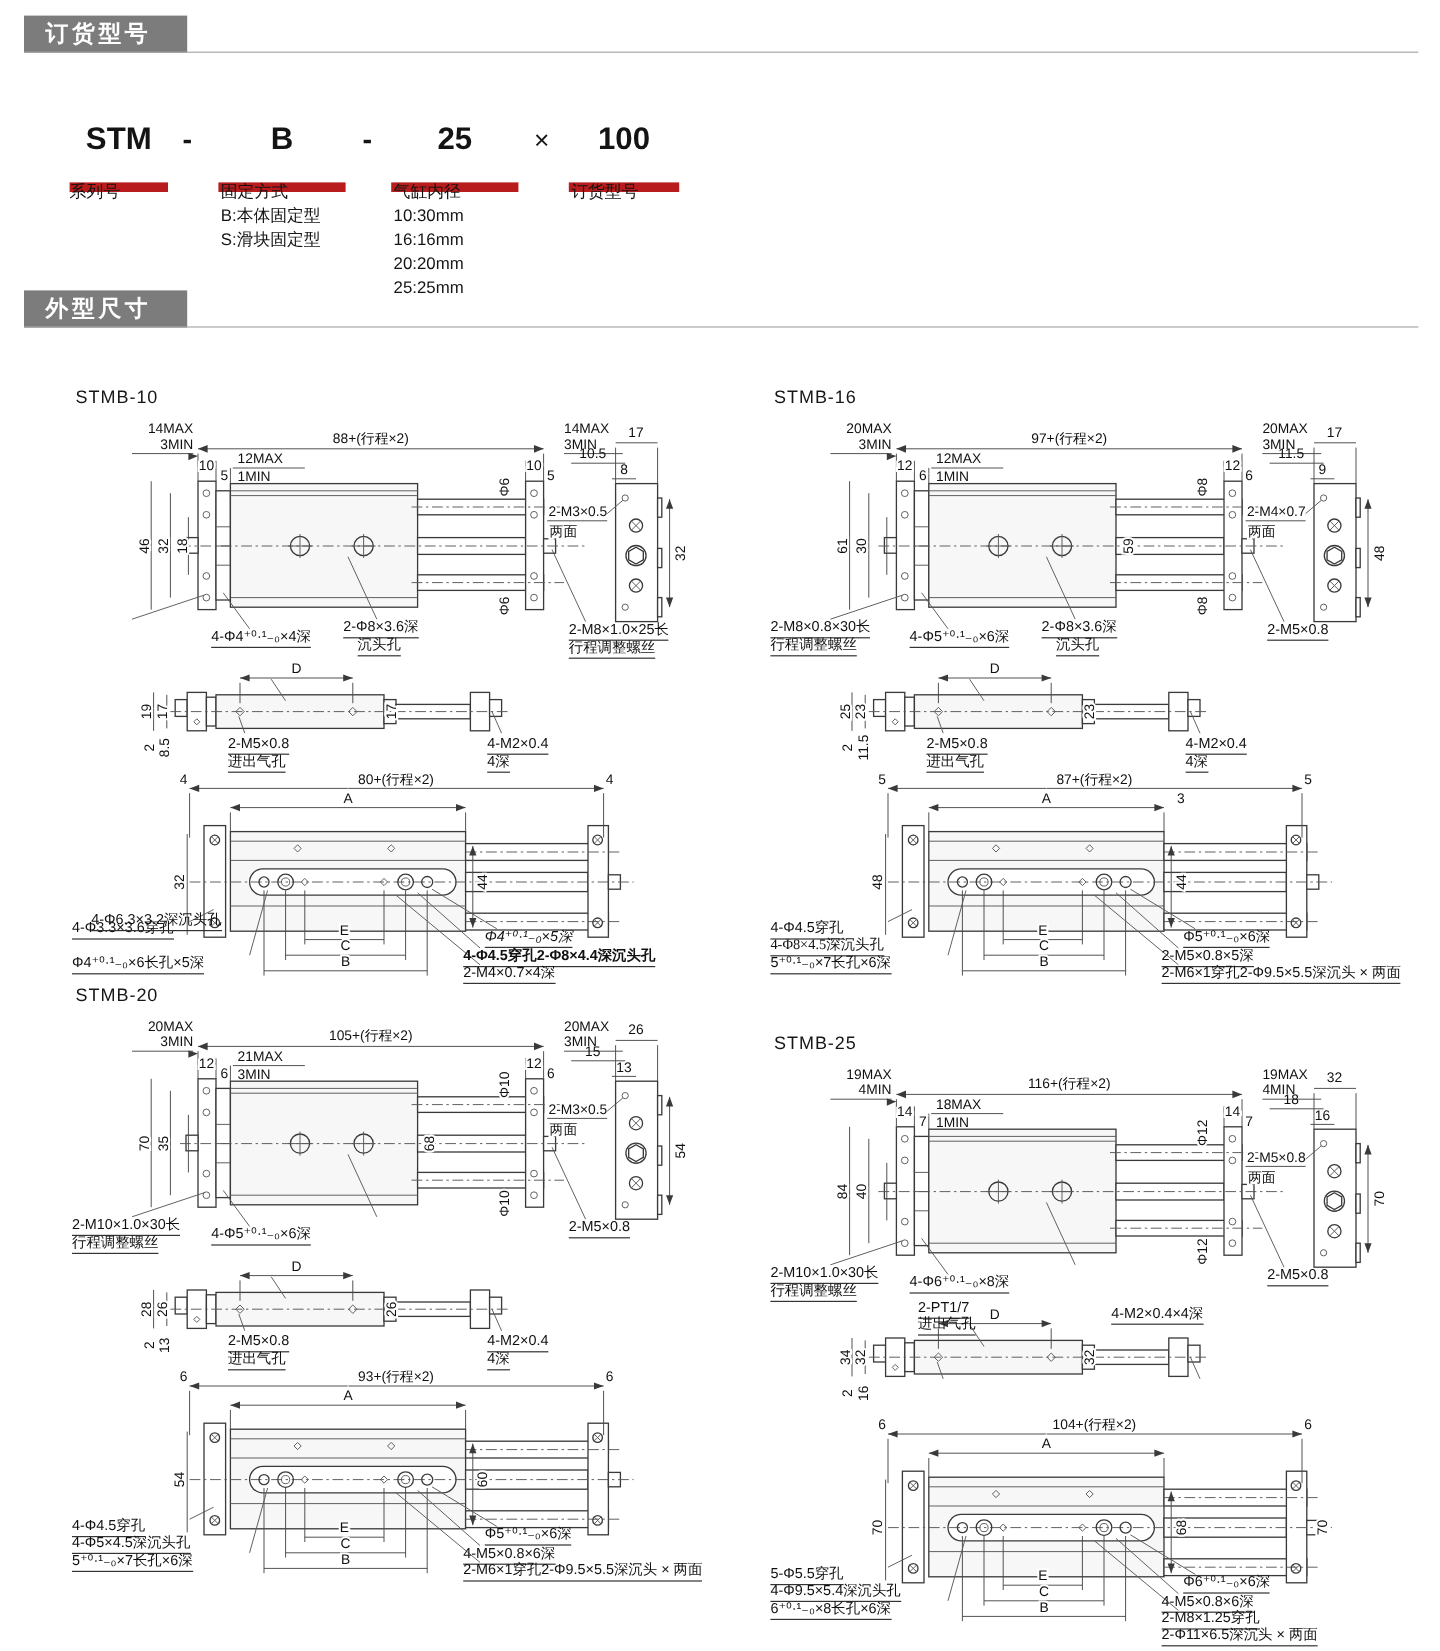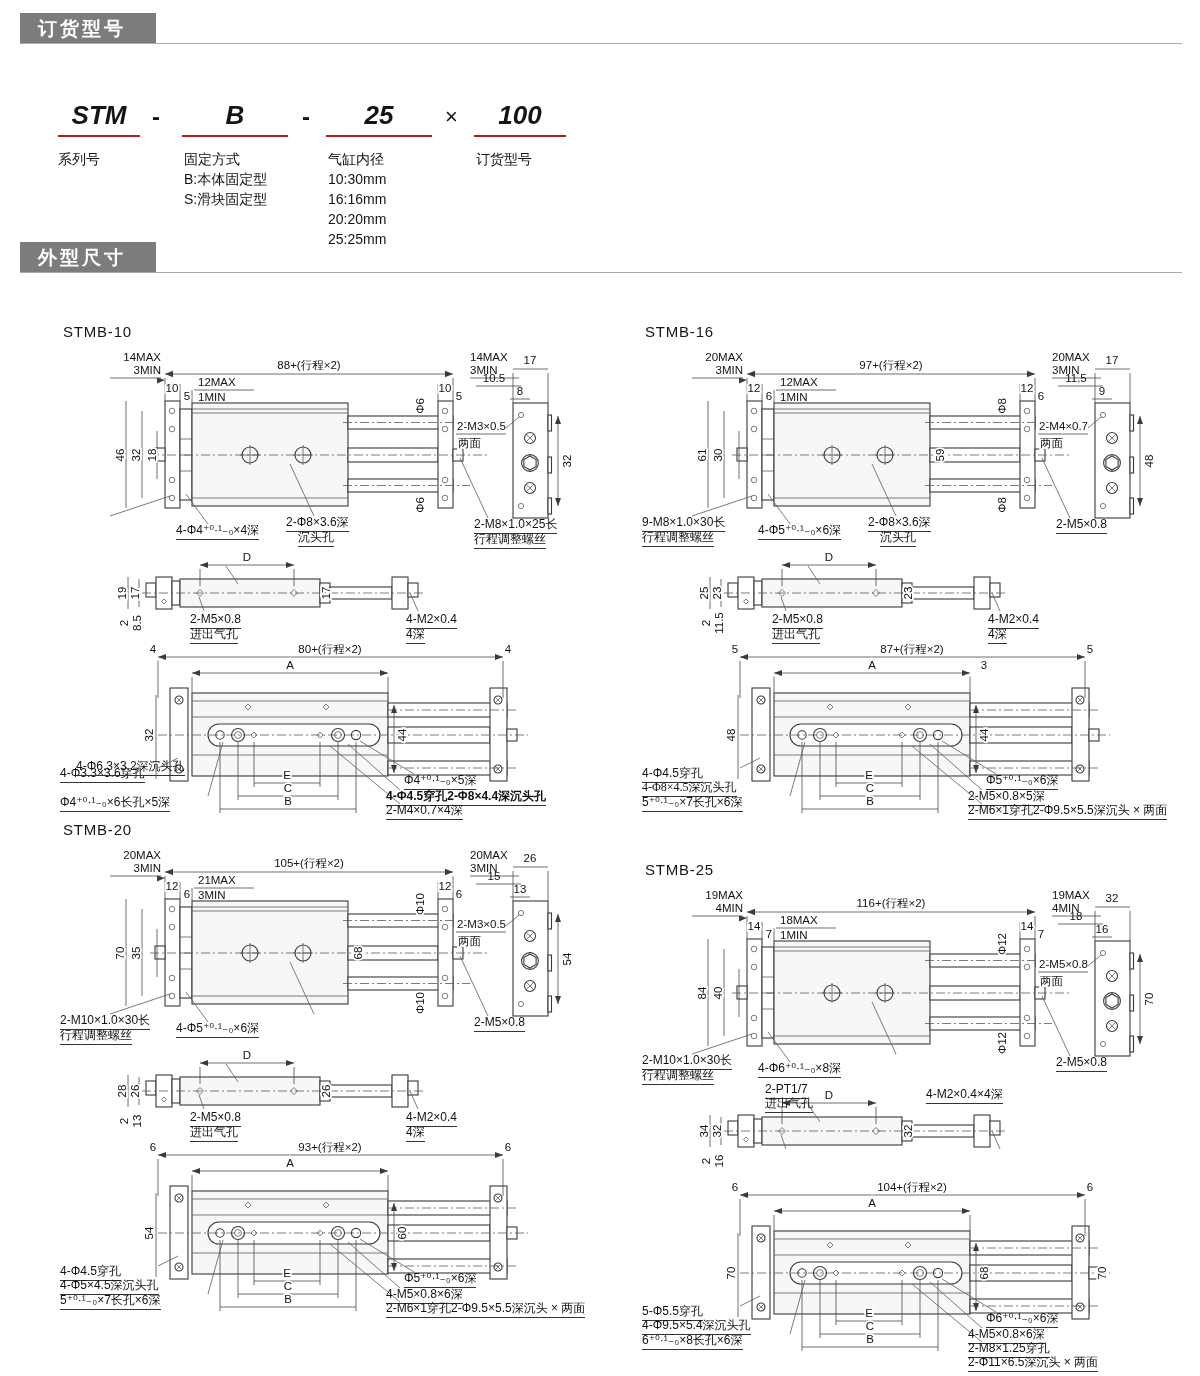--- a/index.html
+++ b/index.html
@@ -3,21 +3,21 @@
 <meta charset="utf-8">
 <style>
   html,body{margin:0;padding:0;background:#fff;}
   #page{position:relative;width:1200px;height:1376px;background:#fff;overflow:hidden;
         font-family:"Liberation Sans","DejaVu Sans",sans-serif;color:#141414;}
   .secbar{position:absolute;left:20px;width:136px;height:31px;background:#7c7c7c;color:#fff;
           font-size:19px;font-weight:bold;line-height:31px;padding-left:18px;letter-spacing:3px;box-sizing:border-box;}
   .rule{position:absolute;left:20px;right:18px;height:1px;background:#a9a9a9;}
   
   .code-item{position:absolute;font-weight:bold;font-size:26px;text-align:center;
-             border-bottom:2px solid #b91c1c;padding-bottom:4px;font-style:italic;}
+             border-bottom:8px solid #b91c1c;padding-bottom:21px;}
   .code-sep{position:absolute;font-weight:bold;font-size:24px;}
   .legend{position:absolute;font-size:14px;line-height:20px;}
   .legend div{white-space:nowrap;}
   
   #drawings{position:absolute;left:0;top:0;width:1200px;height:1376px;}
   .panel{position:absolute;width:560px;height:518px;}
   .panel:nth-child(1){left:58px;top:318px;}
   .panel:nth-child(2){left:640px;top:318px;}
   .panel:nth-child(3){left:58px;top:816px;}
   .panel:nth-child(4){left:640px;top:856px;}
@@ -330,21 +330,21 @@
     <div class="nt" style="left:416px;top:215px;">行程调整螺丝</div>
 
     <div class="nt" style="left:125px;top:227px;"></div>
     <div class="nt" style="left:125px;top:241px;"></div>
     <div class="nt" style="left:286px;top:232px;"></div>
     <div class="nt" style="left:132px;top:295px;">2-M5×0.8</div>
     <div class="nt" style="left:132px;top:310px;">进出气孔</div>
     <div class="nt" style="left:348px;top:295px;">4-M2×0.4</div>
     <div class="nt" style="left:348px;top:310px;">4深</div>
 
-    <div class="nt" style="left:346px;top:456px;">Φ4⁺⁰·¹₋₀×5深</div>
+    <div class="nt" style="left:346px;top:456px;font-style:italic;">Φ4⁺⁰·¹₋₀×5深</div>
     <div class="nt" style="left:2px;top:449px;">4-Φ3.3×3.6穿孔</div>
     <div class="nt" style="left:2px;top:442px;margin-left:16px;">4-Φ6.3×3.2深沉头孔</div>
     <div class="nt" style="left:2px;top:478px;">Φ4⁺⁰·¹₋₀×6长孔×5深</div>
     <div class="nt" style="left:328px;top:472px;font-weight:bold;">4-Φ4.5穿孔2-Φ8×4.4深沉头孔</div>
     <div class="nt" style="left:328px;top:486px;">2-M4×0.7×4深</div>
     <div class="nt" style="left:328px;top:500px;"></div>
   </div>
 
   <div class="panel">
     <div class="pt">STMB-16</div>
@@ -583,21 +583,21 @@
         <text class="dim mid halo" x="230" y="487">B</text>
 
         <line class="thin" x1="100" y1="450" x2="120" y2="440"></line>
         <line class="thin" x1="150" y1="478" x2="165" y2="424"></line>
         <line class="thin" x1="356" y1="456" x2="302" y2="423"></line>
         <line class="thin" x1="342" y1="472" x2="290" y2="426"></line>
         <line class="thin" x1="342" y1="486" x2="272" y2="428"></line>
       </g>
     </svg>
 
-    <div class="nt" style="left:2px;top:198px;">9-M8×1.0×30长</div>
+    <div class="nt" style="left:2px;top:198px;">2-M8×0.8×30长</div>
     <div class="nt" style="left:2px;top:213px;">行程调整螺丝</div>
     <div class="nt" style="left:118px;top:206px;">4-Φ5⁺⁰·¹₋₀×6深</div>
     <div class="nt" style="left:228px;top:198px;">2-Φ8×3.6深</div>
     <div class="nt" style="left:240px;top:213px;">沉头孔</div>
     <div class="nt" style="left:416px;top:200px;">2-M5×0.8</div>
     <div class="nt" style="left:416px;top:215px;"></div>
 
     <div class="nt" style="left:125px;top:227px;"></div>
     <div class="nt" style="left:125px;top:241px;"></div>
     <div class="nt" style="left:286px;top:232px;"></div>

